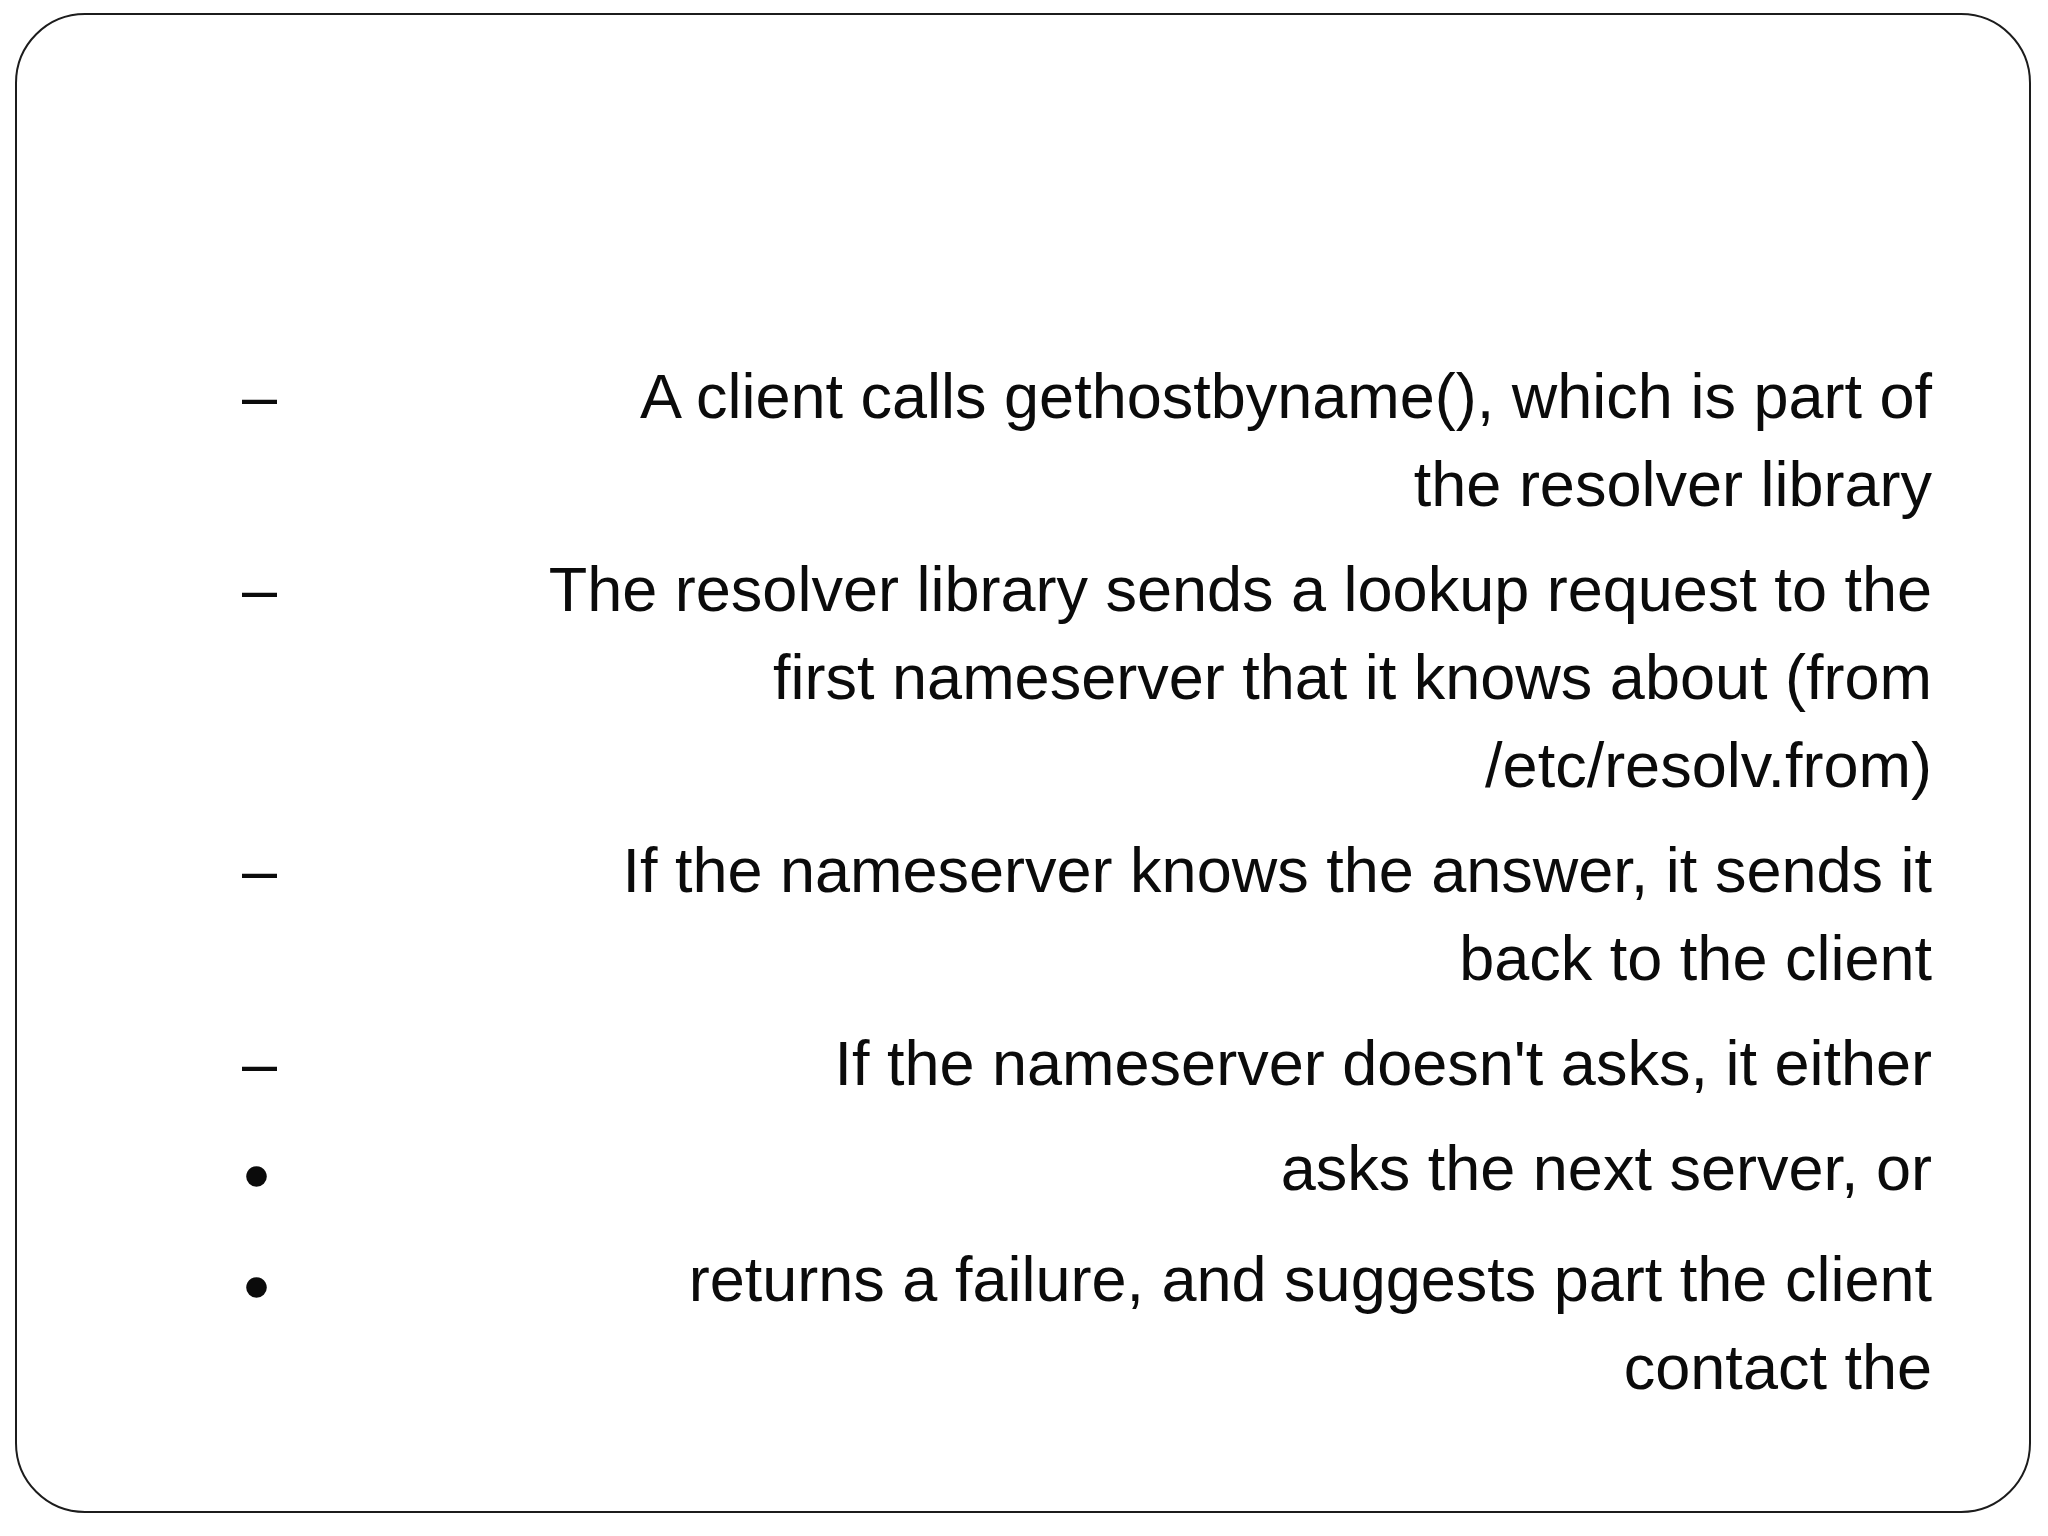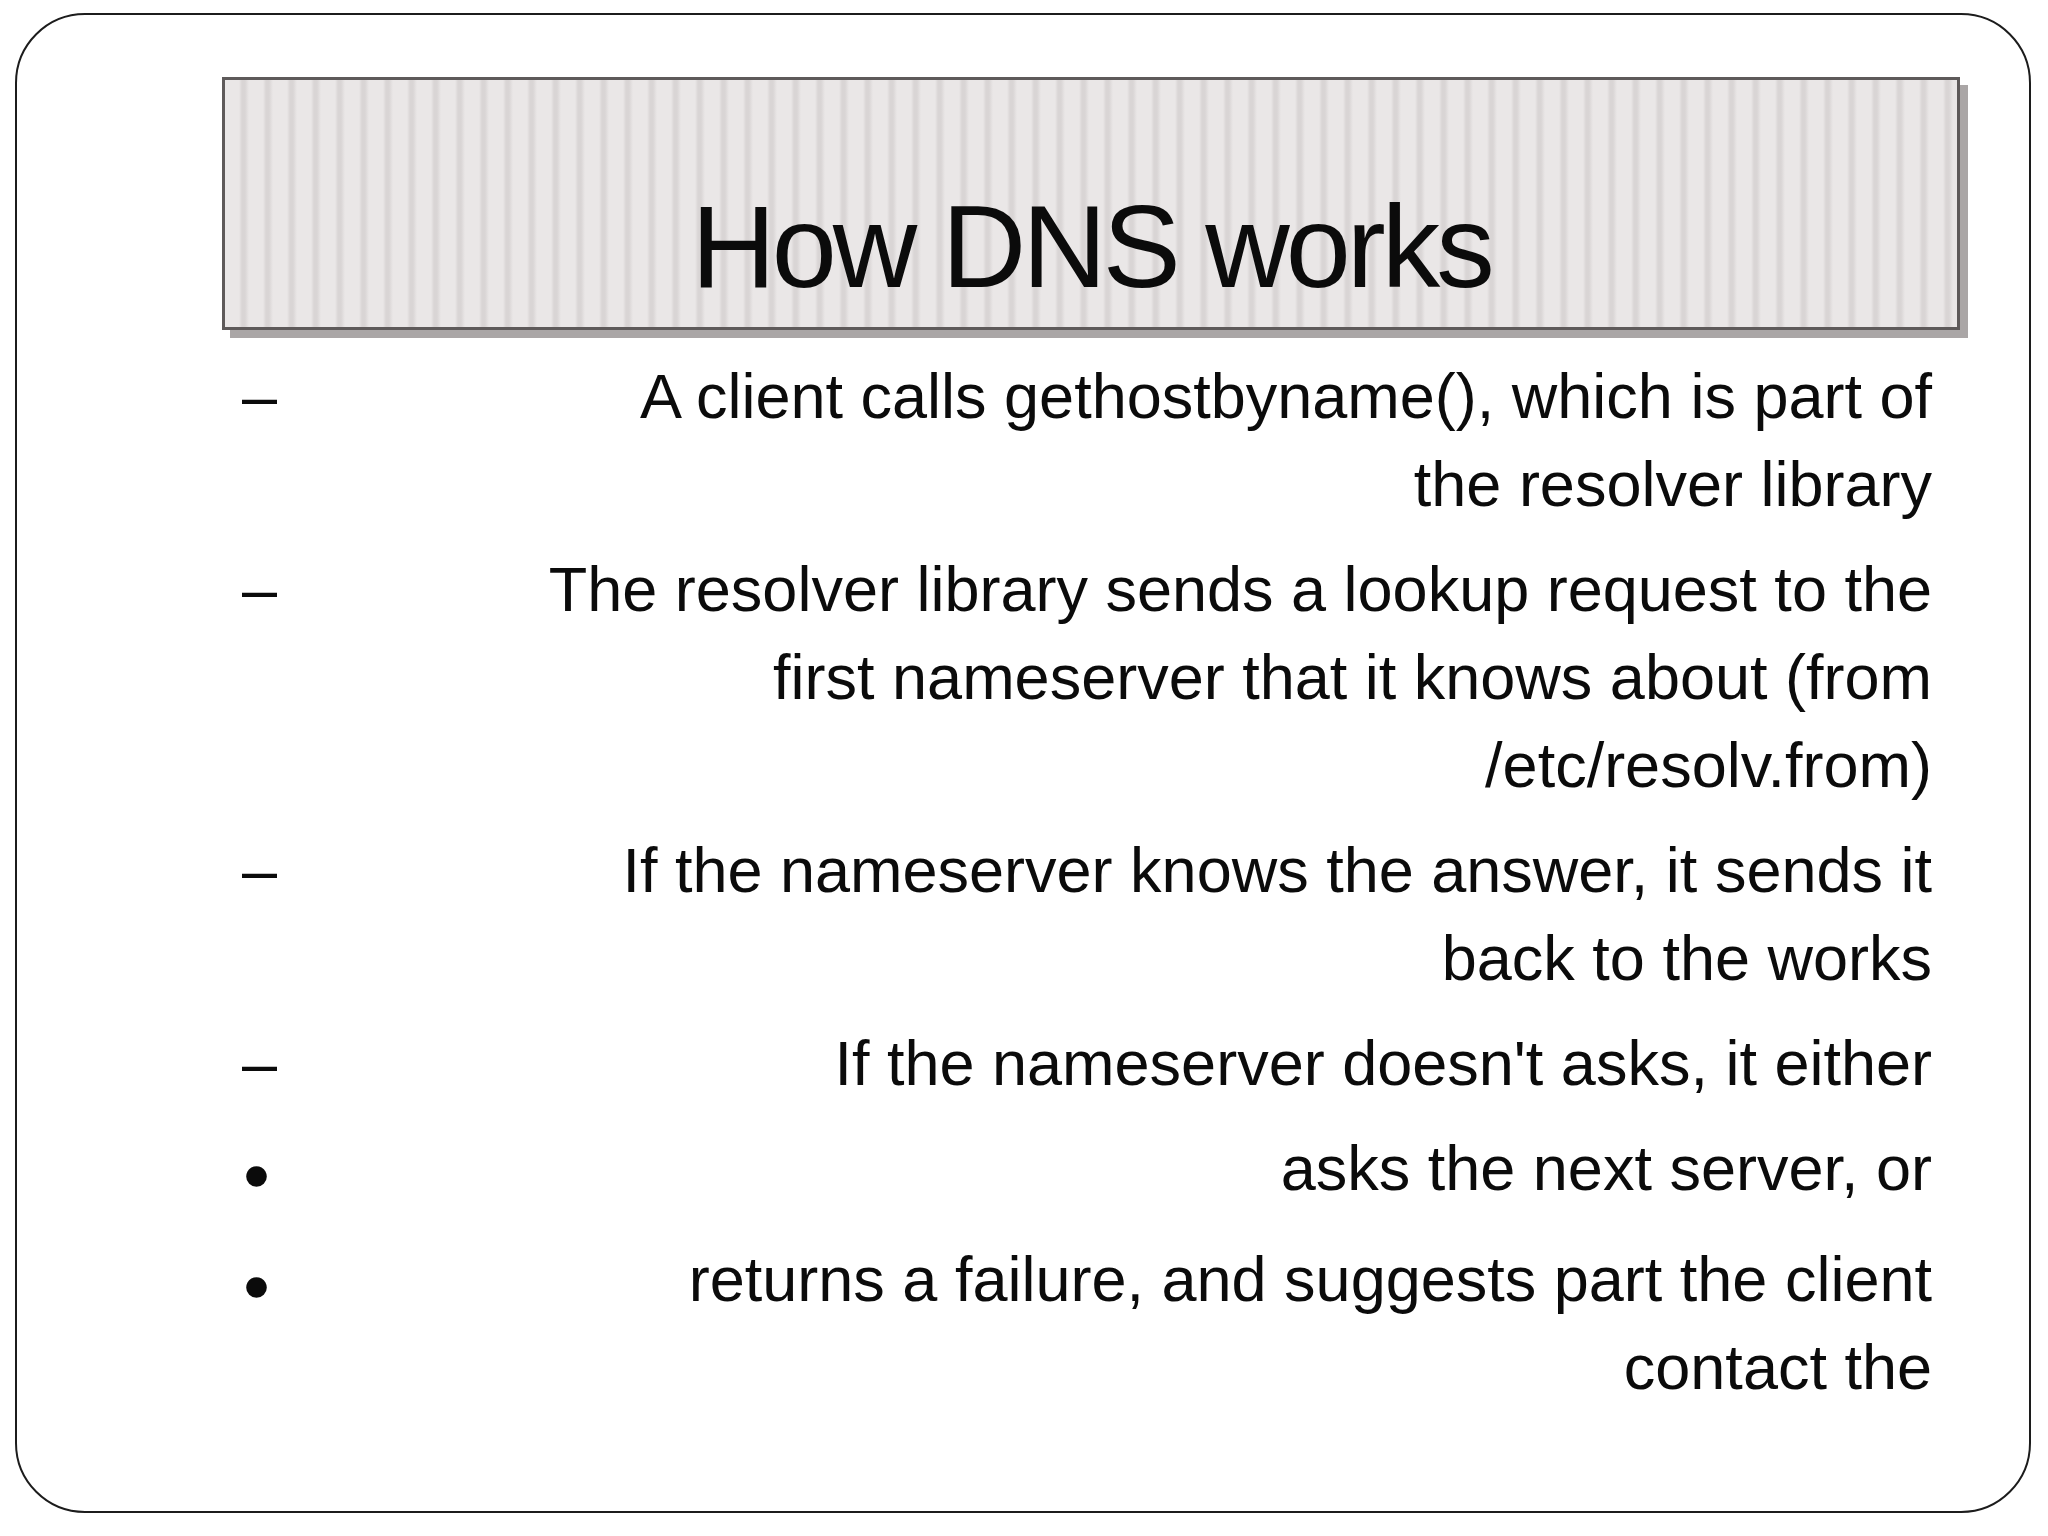--- a/index.html
+++ b/index.html
@@ -86,42 +86,39 @@
     z-index:2;
     white-space:nowrap;
     color:var(--text,#0b0b0b);
   }
 </style>
 </head>
 <body style="--text: #0b0b0b; --footer: #787878; --slide_border: #1c1c1c; --bar_bg: #eae7e7; --bar_stripe: #d9d5d5; --bar_border: #5e5a5a; --bar_shadow: #aaa6a6;">
 
 <div class="frame">
 
-  <div class="titlebar">
-    <div class="title">How DNS works</div>
-  </div>
 
   <div class="bullets" id="bullet-list">
   <div class="bullet">
     <span class="marker"><span class="glyph dash">–</span></span>
     <div class="btext">A client calls gethostbyname(), which is part of
 the resolver library</div>
   </div>
 
   <div class="bullet">
     <span class="marker"><span class="glyph dash">–</span></span>
     <div class="btext">The resolver library sends a lookup request to the
 first nameserver that it knows about (from
 /etc/resolv.from)</div>
   </div>
 
   <div class="bullet">
     <span class="marker"><span class="glyph dash">–</span></span>
     <div class="btext">If the nameserver knows the answer, it sends it
-back to the works</div>
+back to the client</div>
   </div>
 
   <div class="bullet">
     <span class="marker"><span class="glyph dash">–</span></span>
     <div class="btext">If the nameserver doesn't asks, it either</div>
   </div>
 
   <div class="bullet">
     <span class="marker"><span class="glyph dot">●</span></span>
     <div class="btext">asks the next server, or</div>

